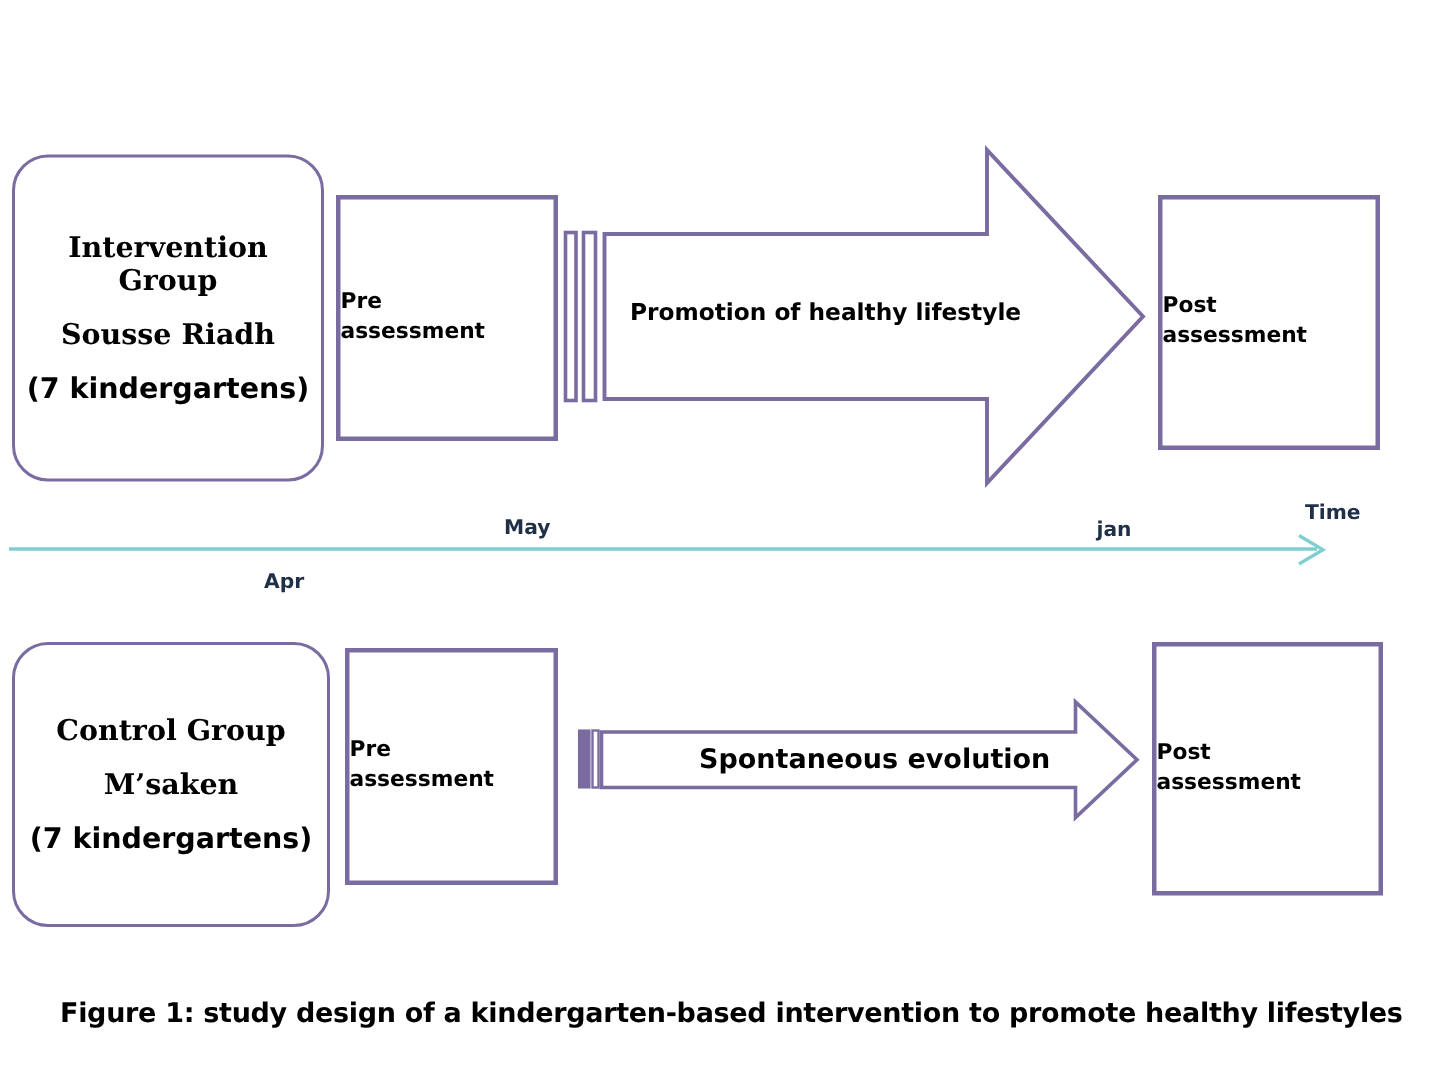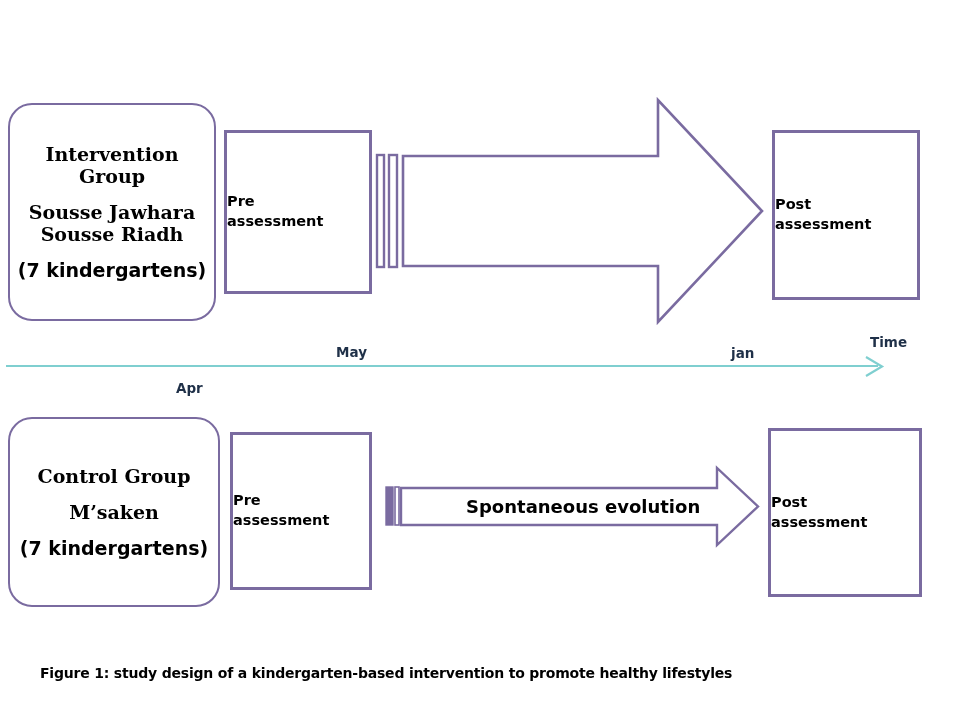--- a/index.html
+++ b/index.html
@@ -109,71 +109,71 @@
   }
 
   
   #figure-caption {
     position: absolute;
     left: 40px;
     top: 665px;
     width: 890px;
     font-family: "DejaVu Sans", "Liberation Sans", sans-serif;
     font-weight: bold;
-    font-size: 14px;
+    font-size: 18px;
     color: #000000;
     letter-spacing: -0.2px;
     white-space: nowrap;
   }
 </style>
 </head>
 <body>
 
 <div id="figure-root">
 
   <div class="group-box" id="intervention-group-box" style="left:8px; top:103px; width:208px; height:218px;">
     <div class="serif-line">Intervention</div>
     <div class="serif-line">Group</div>
     <div class="gap-md"></div>
-    <div class="serif-line">Sousse Jawhara</div>
     <div class="serif-line">Sousse Riadh</div>
     <div class="gap-md"></div>
     <div class="sans-line">(7 kindergartens)</div>
   </div>
 
   <div class="assess-box" id="intervention-pre-box" style="left:224px; top:130px; width:148px; height:164px;">
     <div>Pre</div>
     <div>assessment</div>
   </div>
 
   <svg class="arrow-layer" viewBox="0 0 960 720">
 
     <rect x="377" y="155" width="7" height="112" fill="#ffffff" stroke="#7a6ba0" stroke-width="2.4"></rect>
     <rect x="389" y="155" width="8" height="112" fill="#ffffff" stroke="#7a6ba0" stroke-width="2.4"></rect>
 
     <path d="M 403 156 L 658 156 L 658 100 L 762 211 L 658 322 L 658 266 L 403 266 Z" fill="#ffffff" stroke="#7a6ba0" stroke-width="2.6" stroke-linejoin="miter"></path>
   </svg>
 
+  <div class="arrow-label" id="promotion-label">Promotion of healthy lifestyle</div>
 
   <div class="assess-box" id="intervention-post-box" style="left:772px; top:130px; width:148px; height:170px;">
     <div>Post</div>
     <div>assessment</div>
   </div>
 
   <svg class="arrow-layer" viewBox="0 0 960 720">
     <line x1="6" y1="366" x2="878" y2="366" stroke="#7fcfd0" stroke-width="2.2"></line>
     <polyline points="866,357 882,366.5 866,376" fill="none" stroke="#7fcfd0" stroke-width="2.2"></polyline>
   </svg>
 
   <div class="timeline-label" style="left:176px; top:344px;margin-top:36px;">Apr</div>
   <div class="timeline-label" style="left:336px; top:344px;">May</div>
   <div class="timeline-label" style="left:731px; top:345px;">jan</div>
   <div class="timeline-label" style="left:870px; top:334px;">Time</div>
 
-  <div class="group-box" id="control-group-box" style="left:8px; top:417px; width:212px; height:190px;">
+  <div class="group-box" id="control-group-box" style="left:8px; top:428px; width:212px; height:190px;">
     <div class="serif-line">Control Group</div>
     <div class="gap-md"></div>
     <div class="serif-line">M’saken</div>
     <div class="gap-md"></div>
     <div class="sans-line">(7 kindergartens)</div>
   </div>
 
   <div class="assess-box" id="control-pre-box" style="left:230px; top:432px; width:142px; height:158px;">
     <div>Pre</div>
     <div>assessment</div>

